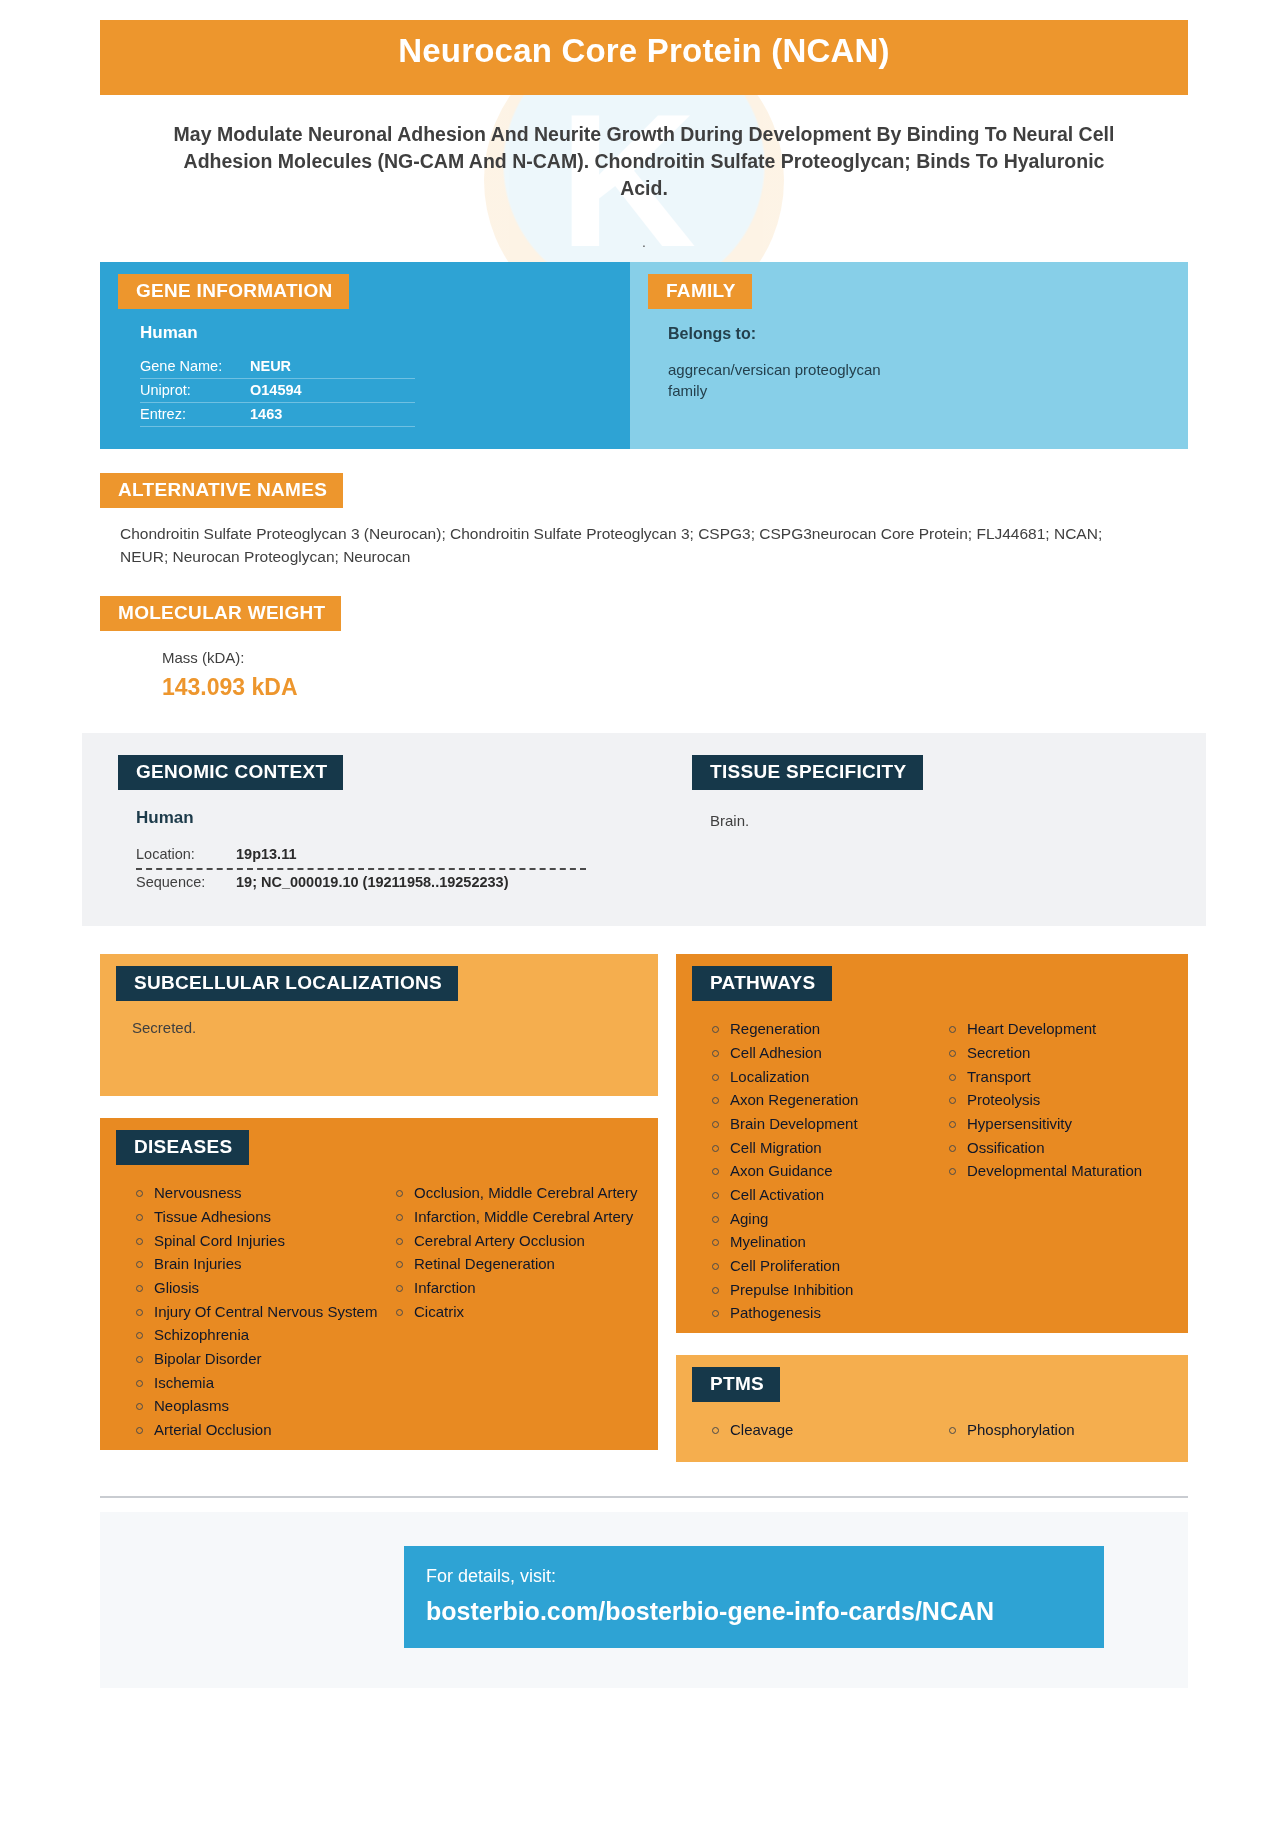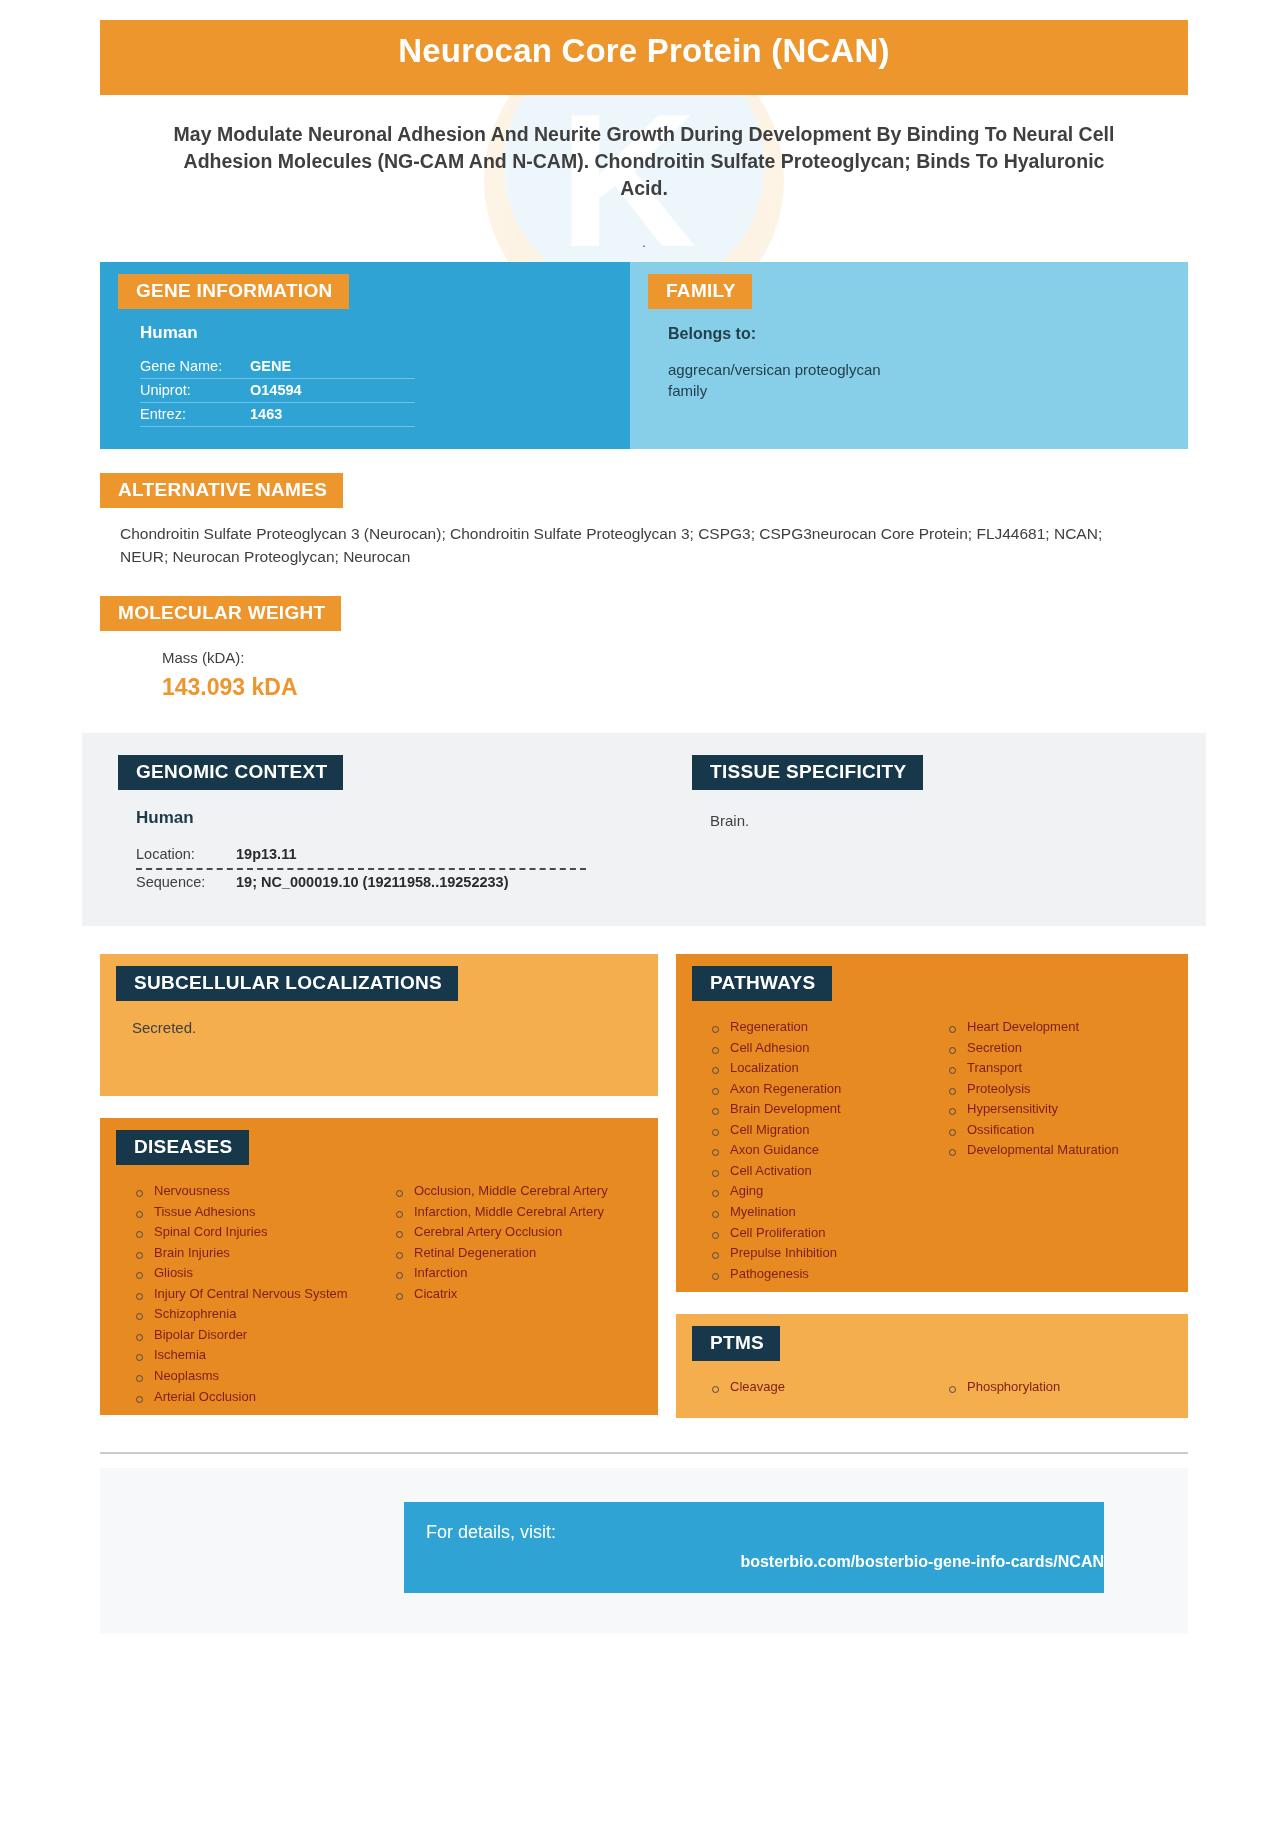--- a/index.html
+++ b/index.html
@@ -230,22 +230,22 @@
     margin-top: 16px;
     padding: 0 10px 0 28px;
   }
   .bullets ul {
     margin: 0;
     padding: 0 0 0 22px;
     list-style: none;
     flex: 1;
   }
   .bullets li {
-    font-size: 13px;
-    color: #7f1d1d;
+    font-size: 15px;
+    color: #0f172a;
     line-height: 1.58;
     position: relative;
     padding-left: 4px;
   }
   .bullets li::before {
     content: "";
     position: absolute;
     left: -14px;
     top: 9px;
     width: 5px;
@@ -272,21 +272,21 @@
   }
   .footer-card {
     background: #2ea3d4;
     color: #ffffff;
     width: 700px;
     padding: 20px 0 22px 22px;
     box-sizing: border-box;
     margin-right: 84px;
   }
   .footer-card .l1 { font-size: 18px; margin-bottom: 10px; }
-  .footer-card .l2 { font-size: 16px; font-weight: bold; text-align: right; }
+  .footer-card .l2 { font-size: 25px; font-weight: bold; }
 </style>
 </head>
 <body>
 
 <div class="page">
 
   <div class="watermark">
     <div class="wm-circle"></div>
     <div class="wm-letter">K</div>
   </div>
@@ -301,21 +301,21 @@
 
     <div class="gene-family-row">
 
       <div class="gene-box">
         <div class="tab orange">GENE INFORMATION</div>
         <div class="gene-inner">
           <div class="organism">Human</div>
 
           <div class="gene-line">
             <span class="k">Gene Name:</span>
-            <span class="v">GENE</span>
+            <span class="v">NEUR</span>
           </div>
           <div class="gene-line">
             <span class="k">Uniprot:</span>
             <span class="v">O14594</span>
           </div>
           <div class="gene-line">
             <span class="k">Entrez:</span>
             <span class="v">1463</span>
           </div>
         </div>

